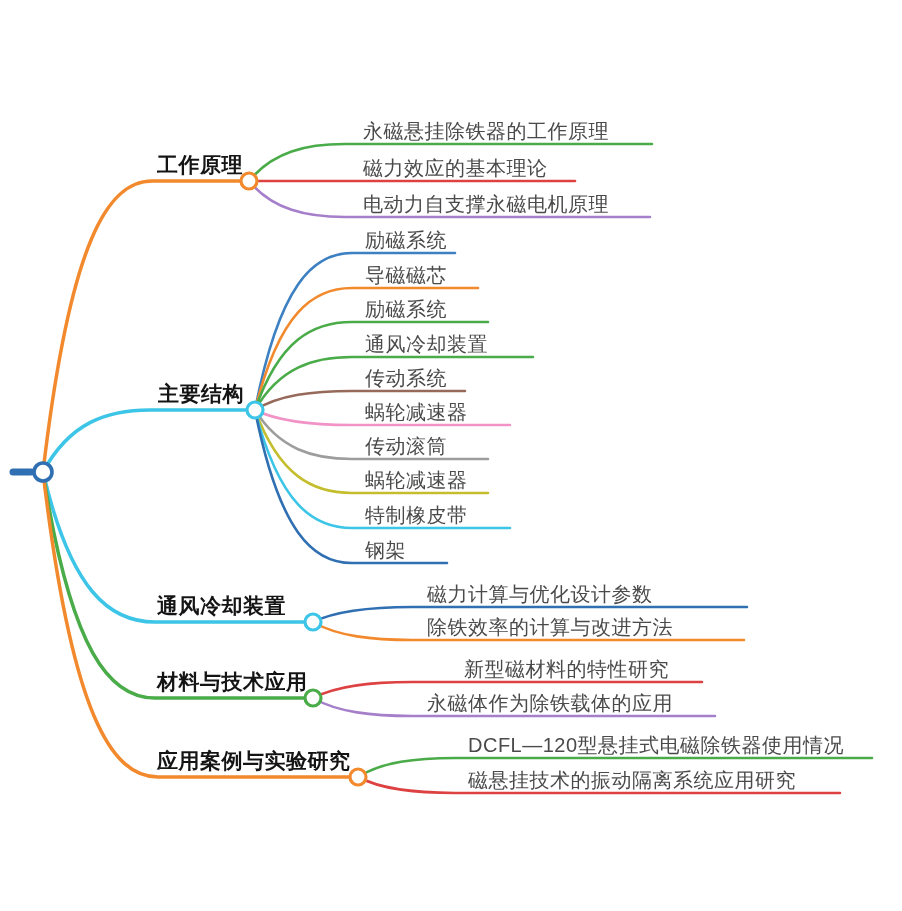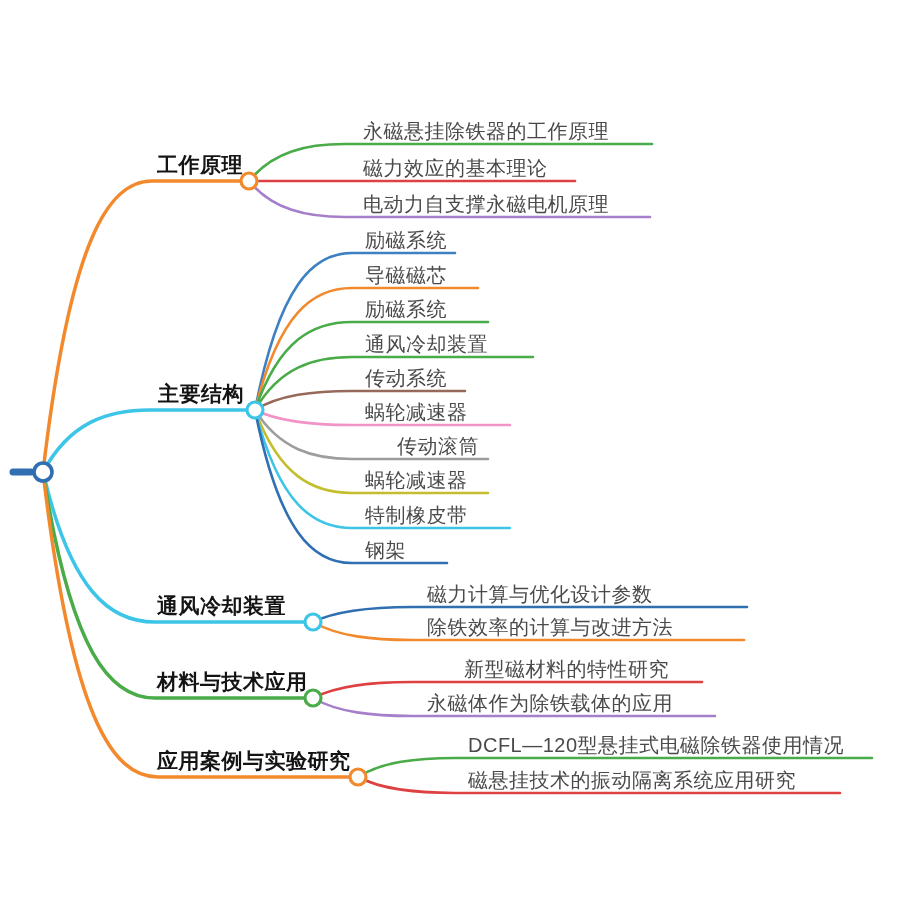--- a/index.html
+++ b/index.html
@@ -74,21 +74,21 @@
     <div class="leaf-label" style="left: 363px; top: 119px;">永磁悬挂除铁器的工作原理</div>
     <div class="leaf-label" style="left: 363px; top: 192px;">电动力自支撑永磁电机原理</div>
     <div class="leaf-label" style="left: 363px; top: 156px;">磁力效应的基本理论</div>
     <div class="topic-label" style="left: 158px; top: 381px;">主要结构</div>
     <div class="leaf-label" style="left: 365px; top: 228px;">励磁系统</div>
     <div class="leaf-label" style="left: 365px; top: 263px;">导磁磁芯</div>
     <div class="leaf-label" style="left: 365px; top: 297px;">励磁系统</div>
     <div class="leaf-label" style="left: 365px; top: 332px;">通风冷却装置</div>
     <div class="leaf-label" style="left: 365px; top: 366px;">传动系统</div>
     <div class="leaf-label" style="left: 365px; top: 400px;">蜗轮减速器</div>
-    <div class="leaf-label" style="left: 365px; top: 434px; margin-left: 32px;">传动滚筒</div>
+    <div class="leaf-label" style="left: 365px; top: 434px;">传动滚筒</div>
     <div class="leaf-label" style="left: 365px; top: 468px;">蜗轮减速器</div>
     <div class="leaf-label" style="left: 365px; top: 503px;">特制橡皮带</div>
     <div class="leaf-label" style="left: 365px; top: 538px;">钢架</div>
     <div class="topic-label" style="left: 157px; top: 593px;">通风冷却装置</div>
     <div class="leaf-label" style="left: 427px; top: 582px;">磁力计算与优化设计参数</div>
     <div class="leaf-label" style="left: 427px; top: 615px;">除铁效率的计算与改进方法</div>
     <div class="topic-label" style="left: 157px; top: 669px;">材料与技术应用</div>
     <div class="leaf-label" style="left: 427px; top: 657px; margin-left: 37px;">新型磁材料的特性研究</div>
     <div class="leaf-label" style="left: 427px; top: 691px;">永磁体作为除铁载体的应用</div>
     <div class="topic-label" style="left: 157px; top: 748px;">应用案例与实验研究</div>

